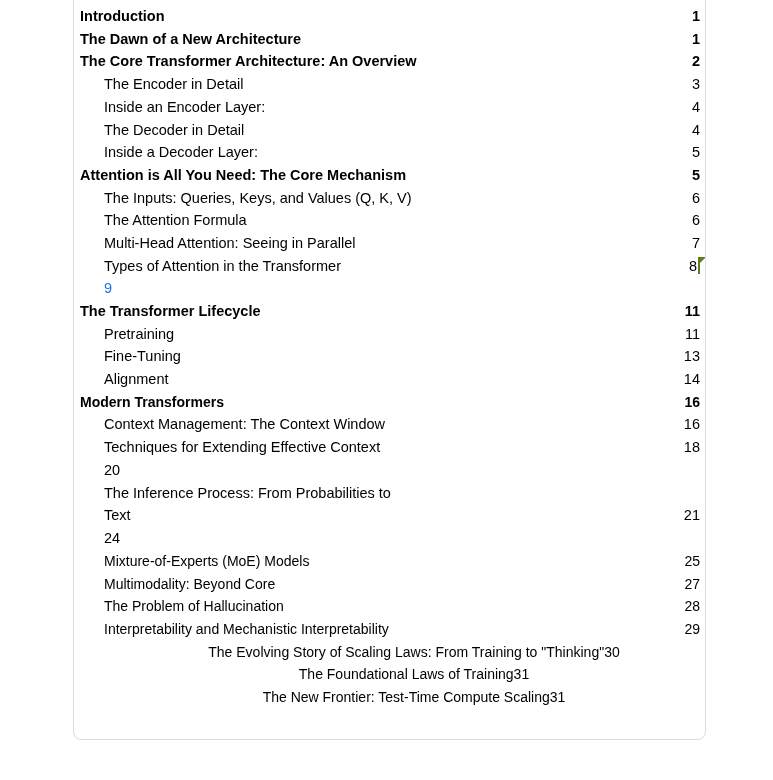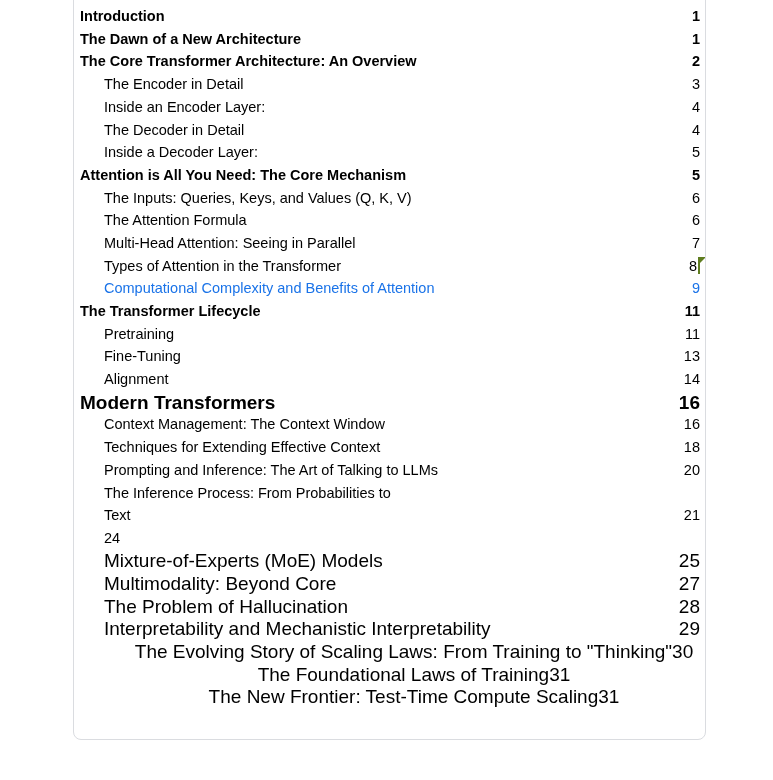--- a/index.html
+++ b/index.html
@@ -21,21 +21,21 @@
   .toc-list{display:block;}
   .toc-row{
     display:flex;justify-content:space-between;align-items:center;
     height:22.7px;padding-right:5px;font-size:14.5px;line-height:1;
     white-space:nowrap;
   }
   .toc-row.lvl0{padding-left:6px;}
   .toc-row.lvl1{padding-left:30px;}
   .toc-row.lvl2{padding-left:54px;justify-content:center;}
   .toc-row.bold{font-weight:700;}
-  .toc-row.small{font-size:19px;}
+  .toc-row.small{font-size:14px;}
   .toc-row.link .title,
   .toc-row.link .pagenum{color:var(--link);}
   .title{overflow:visible;}
   .pagecol{display:inline-flex;align-items:center;}
   .pagenum{text-align:right;}
   .caret{
     display:none;position:relative;width:2px;height:17px;
     background:var(--caret);margin-left:1px;
   }
   .caret::before{
@@ -128,21 +128,20 @@
     </span>
   </div>
         <div class="toc-row lvl1">
     <span class="title">Types of Attention in the Transformer</span>
     <span class="pagecol">
       <span class="pagenum">8</span>
       <span class="caret" style="display: inline-block;"></span>
     </span>
   </div>
         <div class="toc-row lvl1 link">
-    <span class="title">Computational Complexity and Benefits of Attention</span>
     <span class="pagecol">
       <span class="pagenum">9</span>
 
     </span>
   </div>
         <div class="toc-row lvl0 bold">
     <span class="title">The Transformer Lifecycle</span>
     <span class="pagecol">
       <span class="pagenum">11</span>
 
@@ -184,21 +183,20 @@
     </span>
   </div>
         <div class="toc-row lvl1">
     <span class="title">Techniques for Extending Effective Context</span>
     <span class="pagecol">
       <span class="pagenum">18</span>
 
     </span>
   </div>
         <div class="toc-row lvl1">
-    <span class="title">Prompting and Inference: The Art of Talking to LLMs</span>
     <span class="pagecol">
       <span class="pagenum">20</span>
 
     </span>
   </div>
         <div class="toc-row lvl1">
     <span class="title">The Inference Process: From Probabilities to</span>
     <span class="pagecol">
       <span class="pagenum"></span>
 

